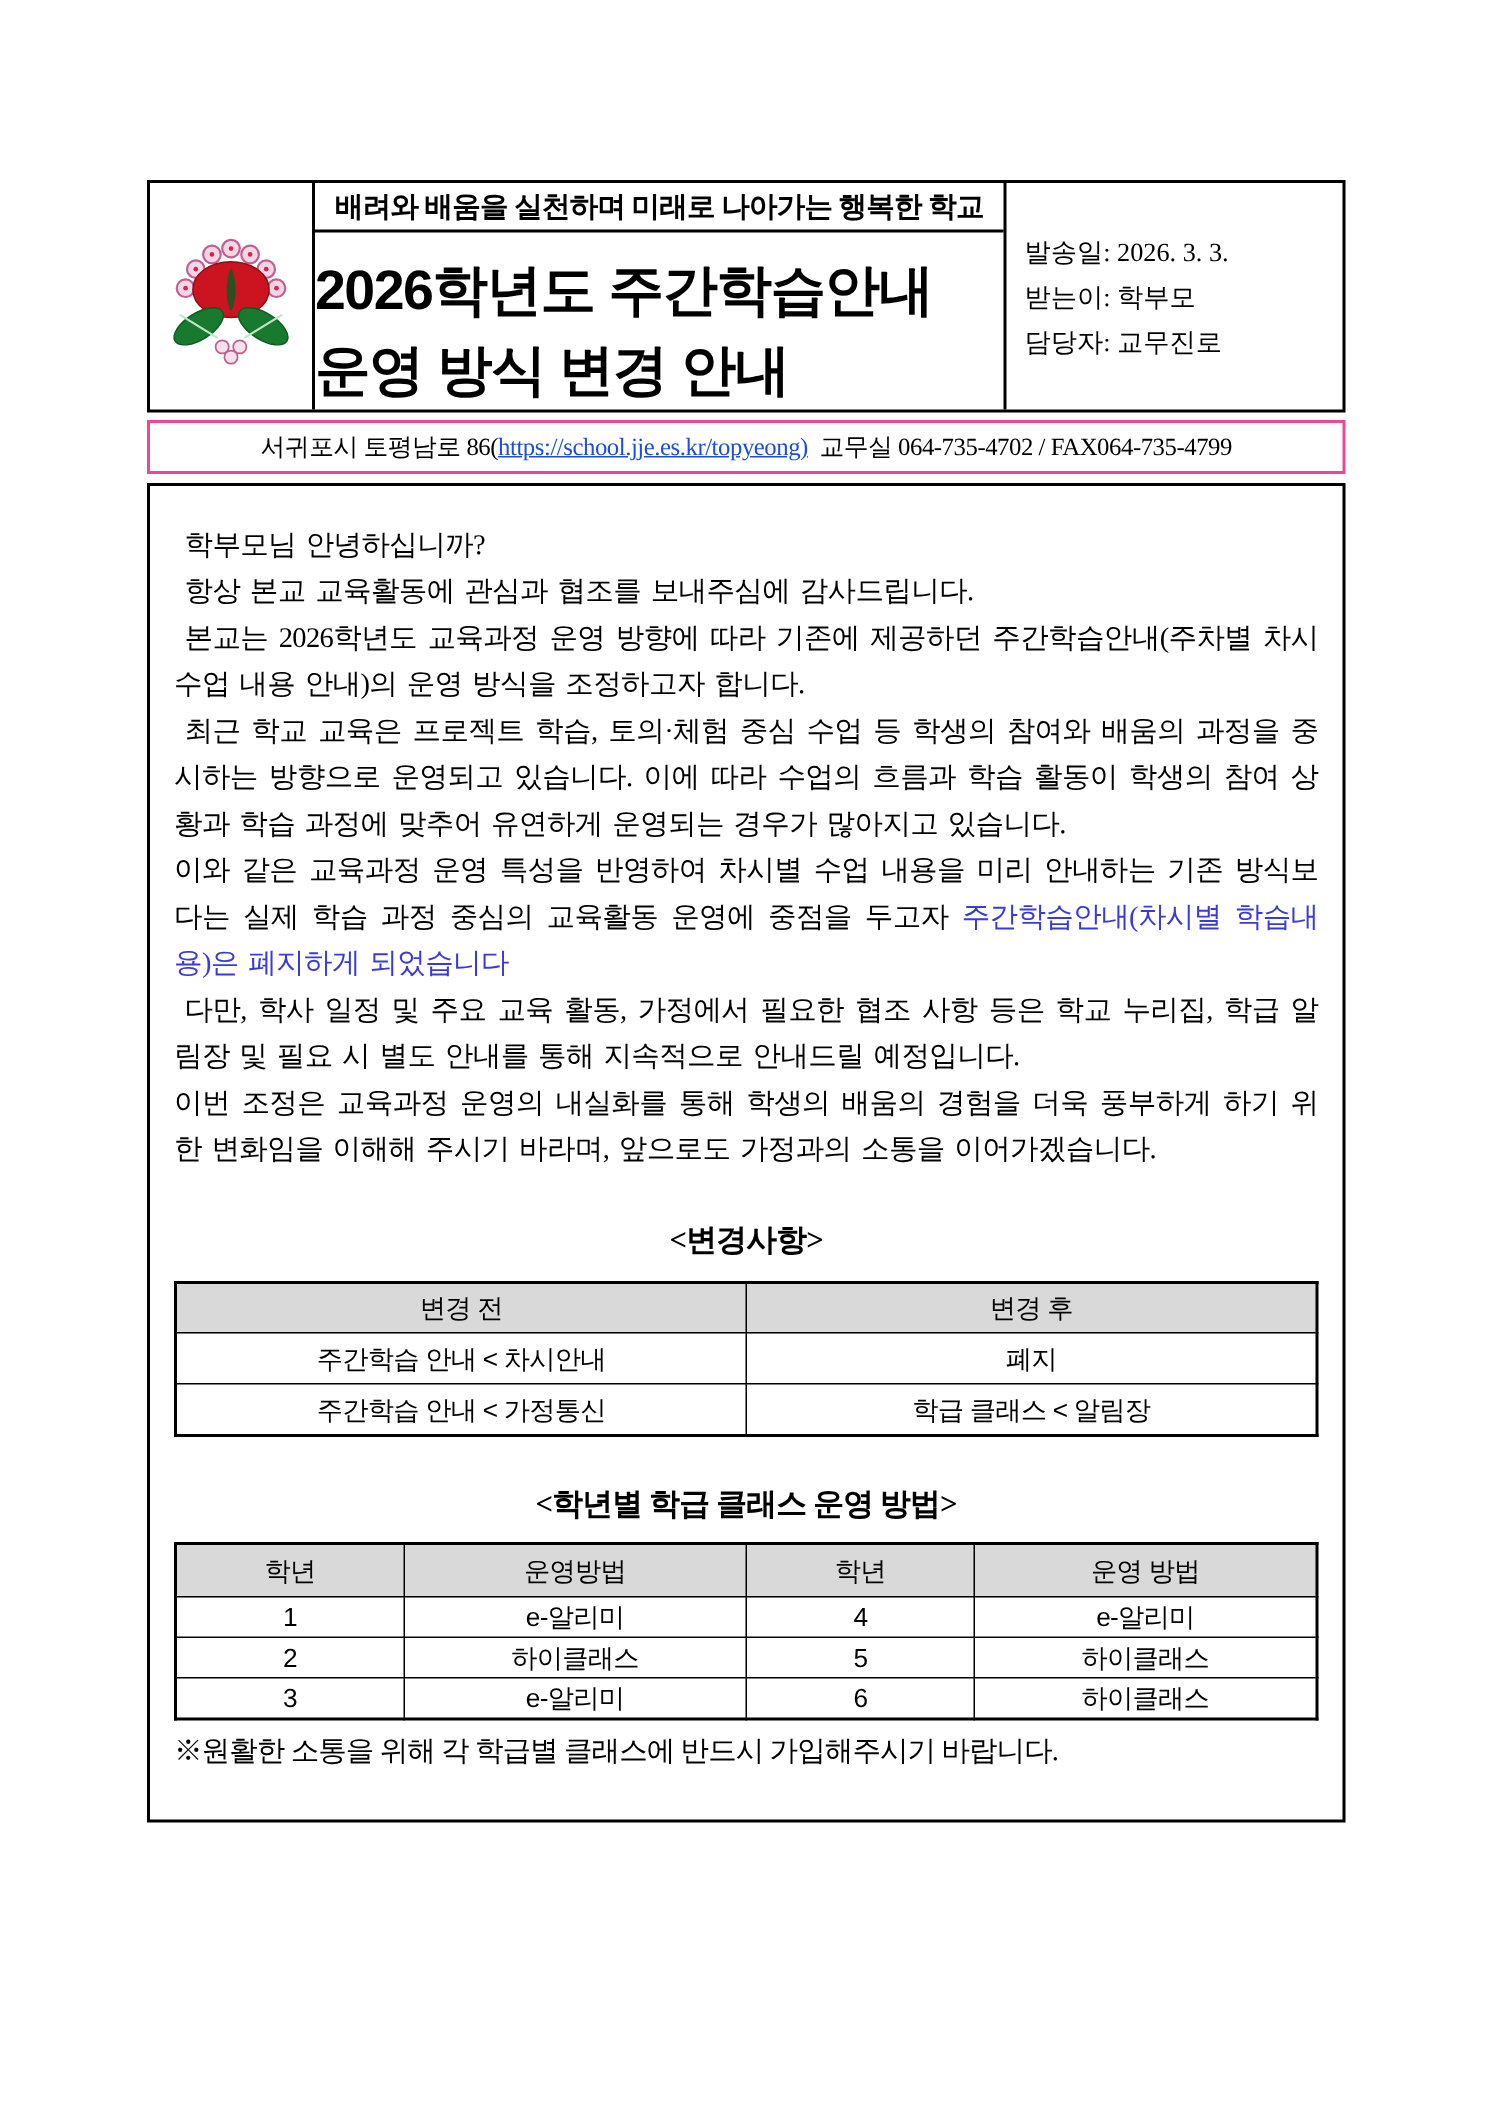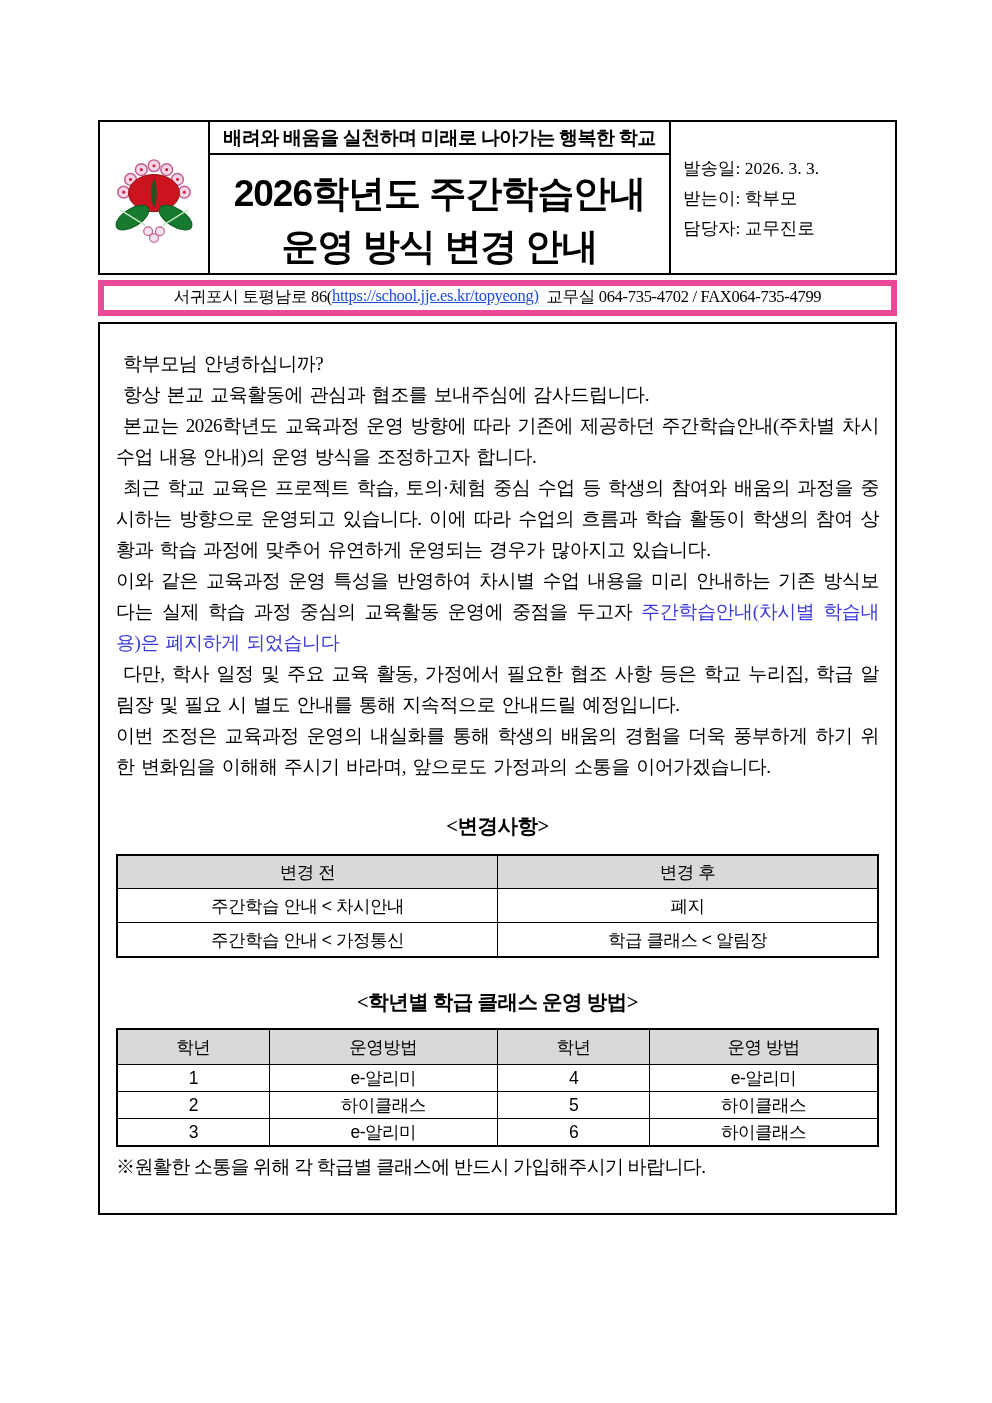--- a/index.html
+++ b/index.html
@@ -9,29 +9,29 @@
     -webkit-font-smoothing:antialiased;
   }
   .doc{position:absolute;left:98px;top:120px;width:799px;border-radius:28px;}
 
   
   .hdr{display:flex;border:2px solid #000;height:155px;box-sizing:border-box;background:#fff;}
   .logo-cell{width:110px;border-right:2px solid #000;display:flex;align-items:center;justify-content:center;box-sizing:border-box;}
   .hdr-center{flex:1;display:flex;flex-direction:column;min-width:0;}
   .slogan-row{height:40px;border-bottom:2px solid #000;display:flex;align-items:center;justify-content:center;
     font-weight:700;font-size:19px;letter-spacing:-0.5px;box-sizing:border-box;}
-  .title-area{flex:1;display:flex;flex-direction:column;align-items:center;justify-content:center;
+  .title-area{flex:1;display:flex;flex-direction:column;justify-content:center;
     font-family:"Liberation Sans","DejaVu Sans",sans-serif;font-weight:900;font-size:37px;
     line-height:53px;letter-spacing:-1px;margin-top:12px;}
   .info-cell{width:226px;border-left:2px solid #000;box-sizing:border-box;display:flex;flex-direction:column;
     justify-content:center;padding-left:12px;font-size:17.5px;line-height:30px;white-space:pre;}
 
   
-  .addr{margin-top:5px;border:6px solid #ec4899;height:36px;box-sizing:border-box;display:flex;
-    align-items:flex-start;justify-content:center;font-size:16.5px;white-space:pre;letter-spacing:-0.3px;}
+  .addr{margin-top:5px;border:2px solid #ec4899;height:36px;box-sizing:border-box;display:flex;
+    align-items:center;justify-content:center;font-size:16.5px;white-space:pre;letter-spacing:-0.3px;}
   .addr a{color:#1d4ed8;text-decoration:underline;}
 
   
   .main{margin-top:6px;border:2px solid #000;height:893px;box-sizing:border-box;
     padding:24px 16px 0;overflow:hidden;}
   .para{margin:0;font-size:19px;line-height:31px;text-align:justify;word-spacing:2px;letter-spacing:-0.4px;}
   .para.ind{text-indent:7px;}
   .blue{color:#3a3ad8;}
 
   .sec-title{margin:30px 0 0;text-align:center;font-size:20.5px;font-weight:700;letter-spacing:-0.5px;}

